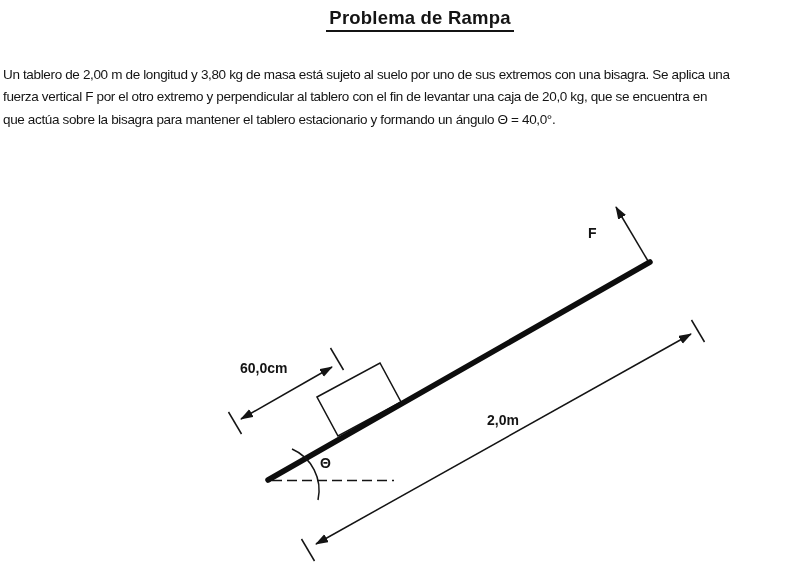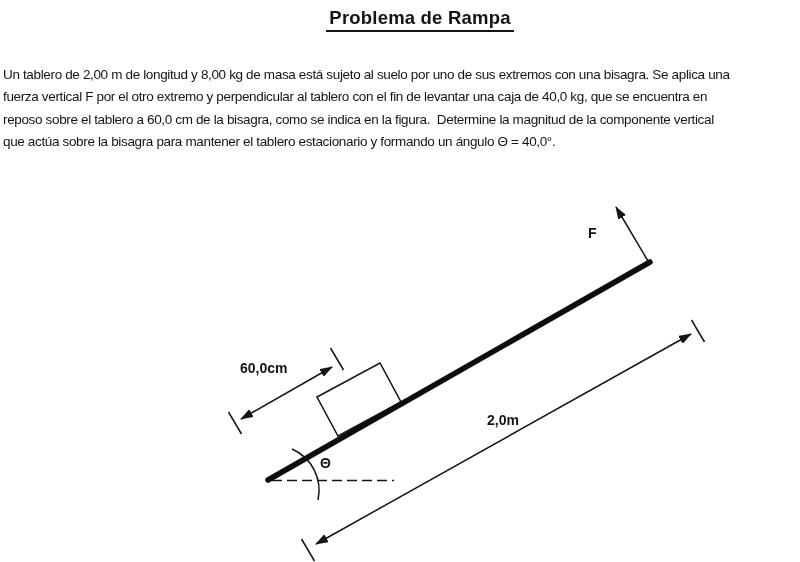--- a/index.html
+++ b/index.html
@@ -66,23 +66,22 @@
   }
 </style>
 </head>
 <body>
 
 <div class="title-wrap">
   <span class="page-title">Problema de Rampa</span>
 </div>
 
 <div class="problem">
-  <div class="pline">Un tablero de 2,00 m de longitud y 8,00 kg de masa está sujeto al suelo por uno de sus extremos con una bisagra. Se aplica una</div>
-  <div class="pline">fuerza vertical F por el otro extremo y perpendicular al tablero con el fin de levantar una caja de 40,0 kg, que se encuentra en</div>
-  <div class="pline">reposo sobre el tablero a 60,0 cm de la bisagra, como se indica en la figura.  Determine la magnitud de la componente vertical</div>
+  <div class="pline">Un tablero de 2,00 m de longitud y 3,80 kg de masa está sujeto al suelo por uno de sus extremos con una bisagra. Se aplica una</div>
+  <div class="pline">fuerza vertical F por el otro extremo y perpendicular al tablero con el fin de levantar una caja de 20,0 kg, que se encuentra en</div>
   <div class="pline">que actúa sobre la bisagra para mantener el tablero estacionario y formando un ángulo Θ = 40,0°.</div>
 </div>
 
 <svg class="diagram-svg" width="800" height="562" viewBox="0 0 800 562">
   <defs>
     <marker id="arw" markerUnits="userSpaceOnUse" markerWidth="16" markerHeight="12" refX="12" refY="4.5" orient="auto-start-reverse">
       <path d="M0,0 L13,4.5 L0,9 Z" fill="#141414"></path>
     </marker>
   </defs>
 

